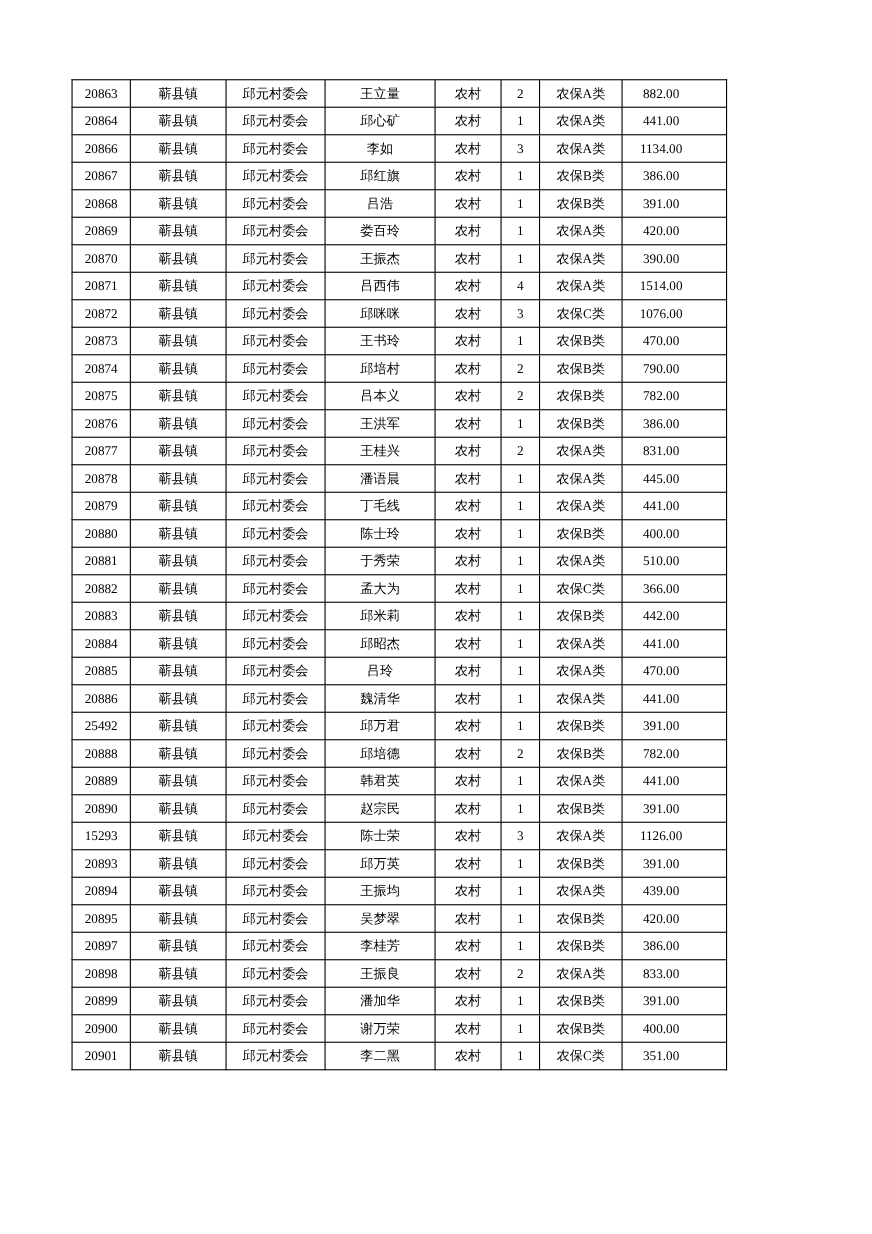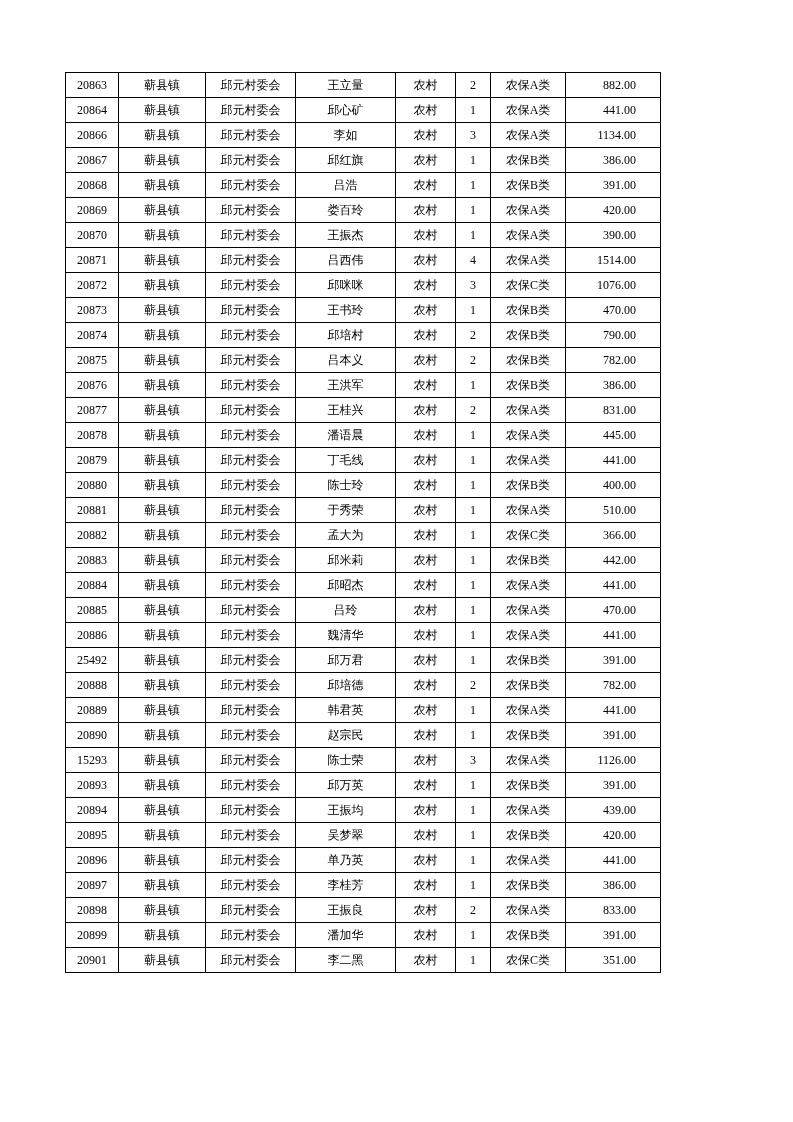--- a/index.html
+++ b/index.html
@@ -38,21 +38,21 @@
   }
   table.data-table col.c-id       { width: 53px; }
   table.data-table col.c-town     { width: 87px; }
   table.data-table col.c-village  { width: 90px; }
   table.data-table col.c-name     { width: 100px; }
   table.data-table col.c-type     { width: 60px; }
   table.data-table col.c-count    { width: 35px; }
   table.data-table col.c-category { width: 75px; }
   table.data-table col.c-amount   { width: 95px; }
   table.data-table td.cell-amount {
-    text-align: right;
+    text-align: center;
     padding-right: 24px;
   }
 </style>
 </head>
 <body>
 
 <div class="page">
   <table class="data-table">
     <colgroup>
       <col class="c-id">
@@ -369,30 +369,20 @@
           <td class="cell-id">20895</td>
           <td class="cell-town">蕲县镇</td>
           <td class="cell-committee">邱元村委会</td>
           <td class="cell-name">吴梦翠</td>
           <td class="cell-type">农村</td>
           <td class="cell-count">1</td>
           <td class="cell-category">农保B类</td>
           <td class="cell-amount">420.00</td>
         </tr>
         <tr>
-          <td class="cell-id">20896</td>
-          <td class="cell-town">蕲县镇</td>
-          <td class="cell-committee">邱元村委会</td>
-          <td class="cell-name">单乃英</td>
-          <td class="cell-type">农村</td>
-          <td class="cell-count">1</td>
-          <td class="cell-category">农保A类</td>
-          <td class="cell-amount">441.00</td>
-        </tr>
-        <tr>
           <td class="cell-id">20897</td>
           <td class="cell-town">蕲县镇</td>
           <td class="cell-committee">邱元村委会</td>
           <td class="cell-name">李桂芳</td>
           <td class="cell-type">农村</td>
           <td class="cell-count">1</td>
           <td class="cell-category">农保B类</td>
           <td class="cell-amount">386.00</td>
         </tr>
         <tr>
@@ -407,20 +397,30 @@
         </tr>
         <tr>
           <td class="cell-id">20899</td>
           <td class="cell-town">蕲县镇</td>
           <td class="cell-committee">邱元村委会</td>
           <td class="cell-name">潘加华</td>
           <td class="cell-type">农村</td>
           <td class="cell-count">1</td>
           <td class="cell-category">农保B类</td>
           <td class="cell-amount">391.00</td>
+        </tr>
+        <tr>
+          <td class="cell-id">20900</td>
+          <td class="cell-town">蕲县镇</td>
+          <td class="cell-committee">邱元村委会</td>
+          <td class="cell-name">谢万荣</td>
+          <td class="cell-type">农村</td>
+          <td class="cell-count">1</td>
+          <td class="cell-category">农保B类</td>
+          <td class="cell-amount">400.00</td>
         </tr>
         <tr>
           <td class="cell-id">20901</td>
           <td class="cell-town">蕲县镇</td>
           <td class="cell-committee">邱元村委会</td>
           <td class="cell-name">李二黑</td>
           <td class="cell-type">农村</td>
           <td class="cell-count">1</td>
           <td class="cell-category">农保C类</td>
           <td class="cell-amount">351.00</td>

